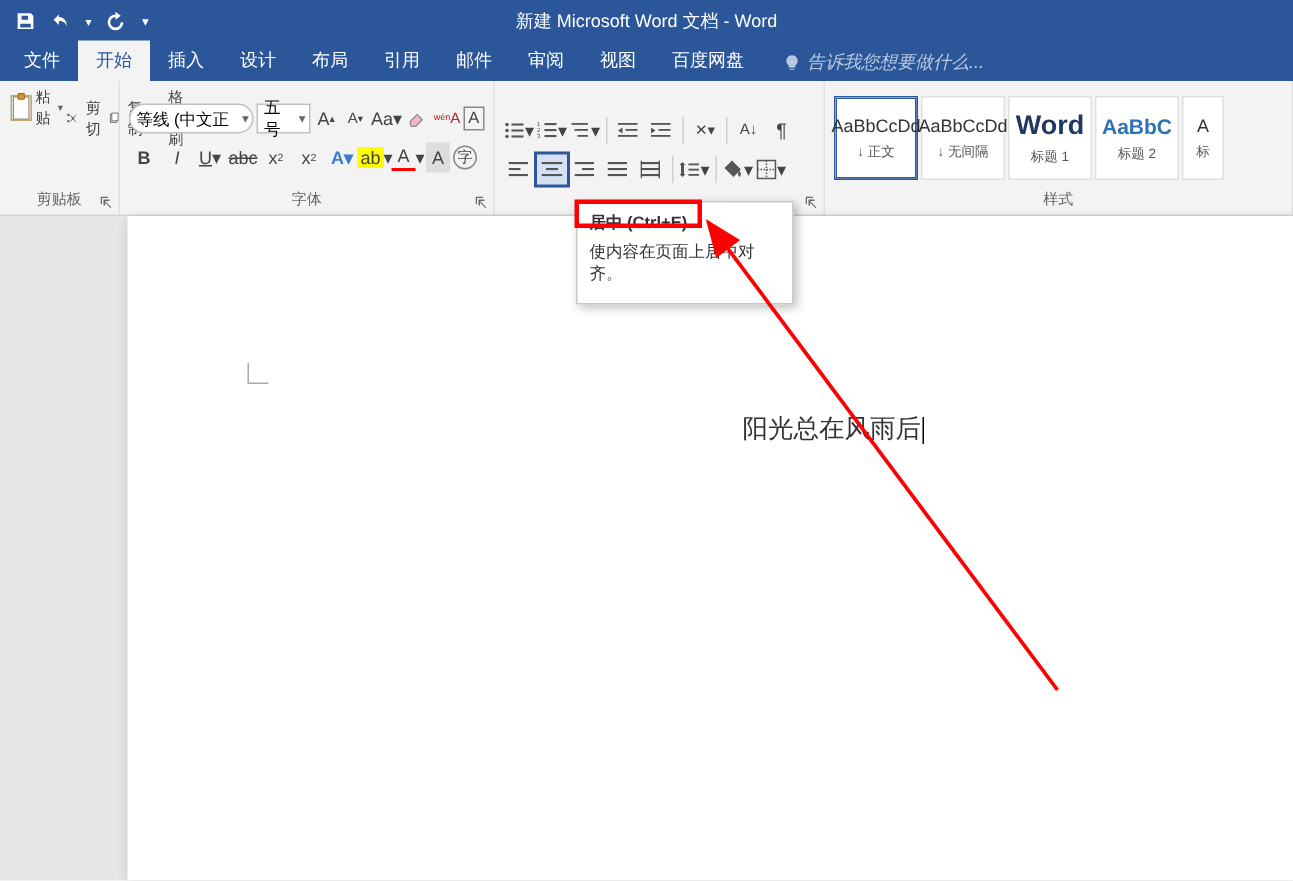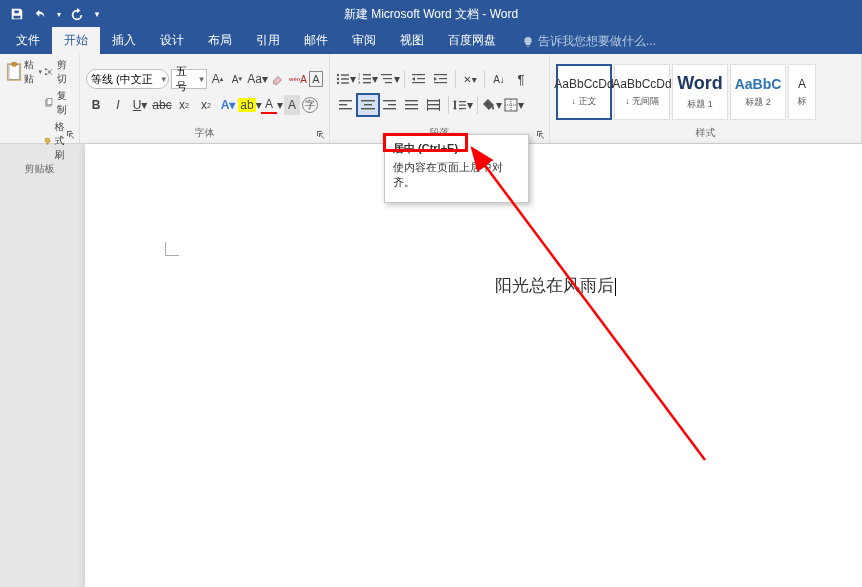--- a/index.html
+++ b/index.html
@@ -8,36 +8,36 @@
 .titlebar { background: #2b579a; height: 28px; display: flex; align-items: center; color: #fff; font-size: 11px; }
 .titlebar .qat { display: flex; align-items: center; padding-left: 6px; gap: 2px; }
 .qat-btn { width: 22px; height: 22px; display: flex; align-items: center; justify-content: center; color: #fff; font-size: 12px; }
 .qat-btn svg { width: 14px; height: 14px; fill: #fff; }
 .titlebar .title { position: absolute; left: 50%; transform: translateX(-50%); font-size: 12px; }
 
 .tabs { background: #2b579a; height: 26px; display: flex; align-items: flex-end; padding-left: 4px; }
 .tab { padding: 5px 12px; font-size: 12px; color: #fff; cursor: pointer; }
 .tab.file { background: transparent; }
 .tab.active { background: #f3f3f3; color: #2b579a; }
-.tell-me { color: #b8c9e0; font-size: 12px; margin-left: 8px; display: flex; align-items: center; gap: 4px; padding: 4px 6px; }
+.tell-me { color: #b8c9e0; font-size: 12px; margin-left: 8px; display: flex; align-items: center; gap: 4px; padding: 4px 6px; font-style: italic; }
 .tell-me svg { width: 12px; height: 12px; fill: #b8c9e0; }
 
 .ribbon { background: #f3f3f3; height: 90px; display: flex; border-bottom: 1px solid #d4d4d4; }
 .group { border-right: 1px solid #e1e1e1; display: flex; flex-direction: column; justify-content: space-between; padding: 4px 6px 2px 6px; position: relative; }
 .group-label { font-size: 10px; color: #666; text-align: center; padding-bottom: 1px; }
 .group-content { flex: 1; display: flex; flex-direction: column; justify-content: center; }
 .dialog-launcher { position: absolute; bottom: 2px; right: 2px; width: 12px; height: 12px; display: flex; align-items: center; justify-content: center; }
 .dialog-launcher svg { width: 8px; height: 8px; fill: #666; }
 
 .clipboard-group { width: 80px; display:flex; flex-direction:column; }
 .clipboard-top { display:flex; align-items:flex-start; gap:2px; }
 .paste-big { display:flex; flex-direction:row; align-items:center; width:36px; }
 .paste-big svg { width:24px; height:28px; }
 .paste-big span { font-size:10px; color:#444; }
-.clip-small-col { display:flex; flex-direction:column; gap:3px; font-size:10px; color:#444; }
+.clip-small-col { display:flex; flex-direction:row; gap:3px; font-size:10px; color:#444;text-align:center; }
 .clip-item { display:flex; align-items:center; gap:3px; }
 .clip-item svg { width:12px; height:12px; fill:#666; }
 
 .font-group { width: 250px; }
 .font-row { display: flex; gap: 2px; align-items: center; height: 22px; }
 .font-row + .font-row { margin-top: 4px; }
 .combo { border: 1px solid #c0c0c0; background: #fff; font-size: 11px; padding: 1px 14px 1px 4px; height: 20px; position: relative; display:flex; align-items:center; }
 .combo::after { content: "▾"; position: absolute; right: 2px; font-size: 9px; color: #666; }
 .font-name { width: 92px; border-radius: 10px; }
 .font-size { width: 38px; }
@@ -304,21 +304,20 @@
         <div class="btn"><svg viewBox="0 0 14 14">
               <path d="M6 1l6 6-5 5-6-6 5-5zm6 9c0 1-1 2-1 2s-1-1-1-2 1-2 1-2 1 1 1 2z" fill="#555"></path>
             </svg>▾</div>
         <div class="btn"><svg viewBox="0 0 14 14">
               <rect x="1" y="1" width="12" height="12" fill="none" stroke="#555"></rect>
               <line x1="1" y1="7" x2="13" y2="7" stroke="#555" stroke-dasharray="1"></line>
               <line x1="7" y1="1" x2="7" y2="13" stroke="#555" stroke-dasharray="1"></line>
             </svg>▾</div>
       </div>
     </div>
-    <div class="group-label">段落</div>
     <div class="dialog-launcher">
         <svg viewBox="0 0 8 8">
           <path d="M0 0h5v1H1v4H0V0zm7 7L3 3h3V2H2v4h1V4l4 4V7z"></path>
         </svg>
       </div>
   </div>
 
   <div class="group styles-group">
     <div class="group-content">
       <div class="styles-row">

